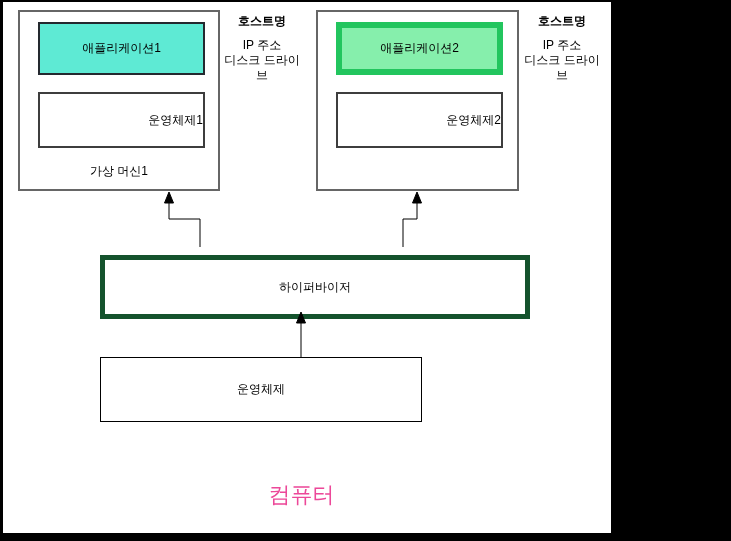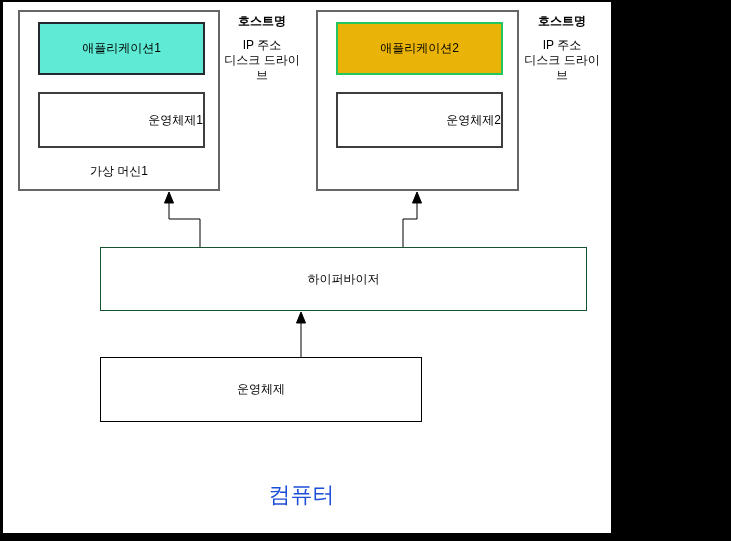--- a/index.html
+++ b/index.html
@@ -39,21 +39,21 @@
   .vm2 { left: 313px; top: 8px; width: 203px; height: 181px; }
   
   .app {
     position: absolute;
     left: 18px; top: 10px;
     width: 167px; height: 53px;
     display: flex; align-items: center; justify-content: center;
     font-size: 12px;
   }
   .app-blue { background: #5eead4; border: 2px solid #24292f; }
-  .app-yellow { background: #eab308; border: 2px solid #22c55e; }
+  .app-yellow { background: #86efac; border: 6px solid #22c55e; }
   .osbox {
     position: absolute;
     left: 18px; top: 80px;
     width: 167px; height: 56px;
     background: #ffffff;
     border: 2px solid #3d3d3d;
     display: flex; align-items: center; justify-content: flex-end;
     font-size: 12px;
   }
   .vm-label {
@@ -70,28 +70,28 @@
     text-align: center;
     font-size: 12px;
     line-height: 15px;
     color: #000;
   }
   .ann1 { left: 216px; }
   .ann2 { left: 516px; }
   .annotation .hostname { margin-bottom: 9px; font-weight: bold; }
   .annotation .detail { word-break: break-all; }
   
-  .hypervisor { left: 97px; top: 245px; width: 487px; height: 64px; border: 1px solid #14532d; }
+  .hypervisor { left: 97px; top: 253px; width: 430px; height: 64px; border: 5px solid #14532d; }
   .host-os    { left: 97px; top: 355px; width: 322px; height: 65px; border: 1px solid #000; }
   .computer-label {
     position: absolute;
     left: 97px; top: 474px; width: 403px; height: 38px;
     display: flex; align-items: center; justify-content: center;
     font-size: 22px;
-    color: #1d4ed8;
+    color: #ec4899;
   }
   svg.wires {
     position: absolute;
     left: 0; top: 0;
     width: 608px; height: 531px;
     pointer-events: none;
   }
   svg.wires path { fill: none; stroke: #000000; stroke-width: 1; }
   svg.wires polygon { fill: #000000; stroke: #000000; }
 </style>

